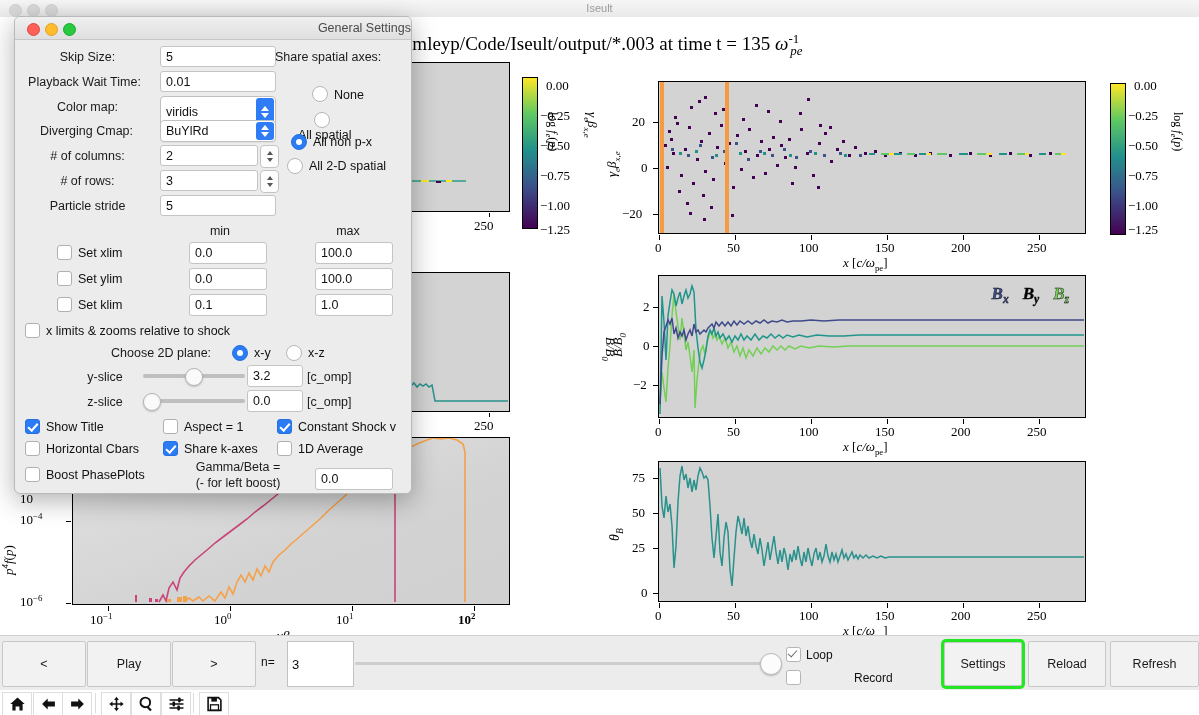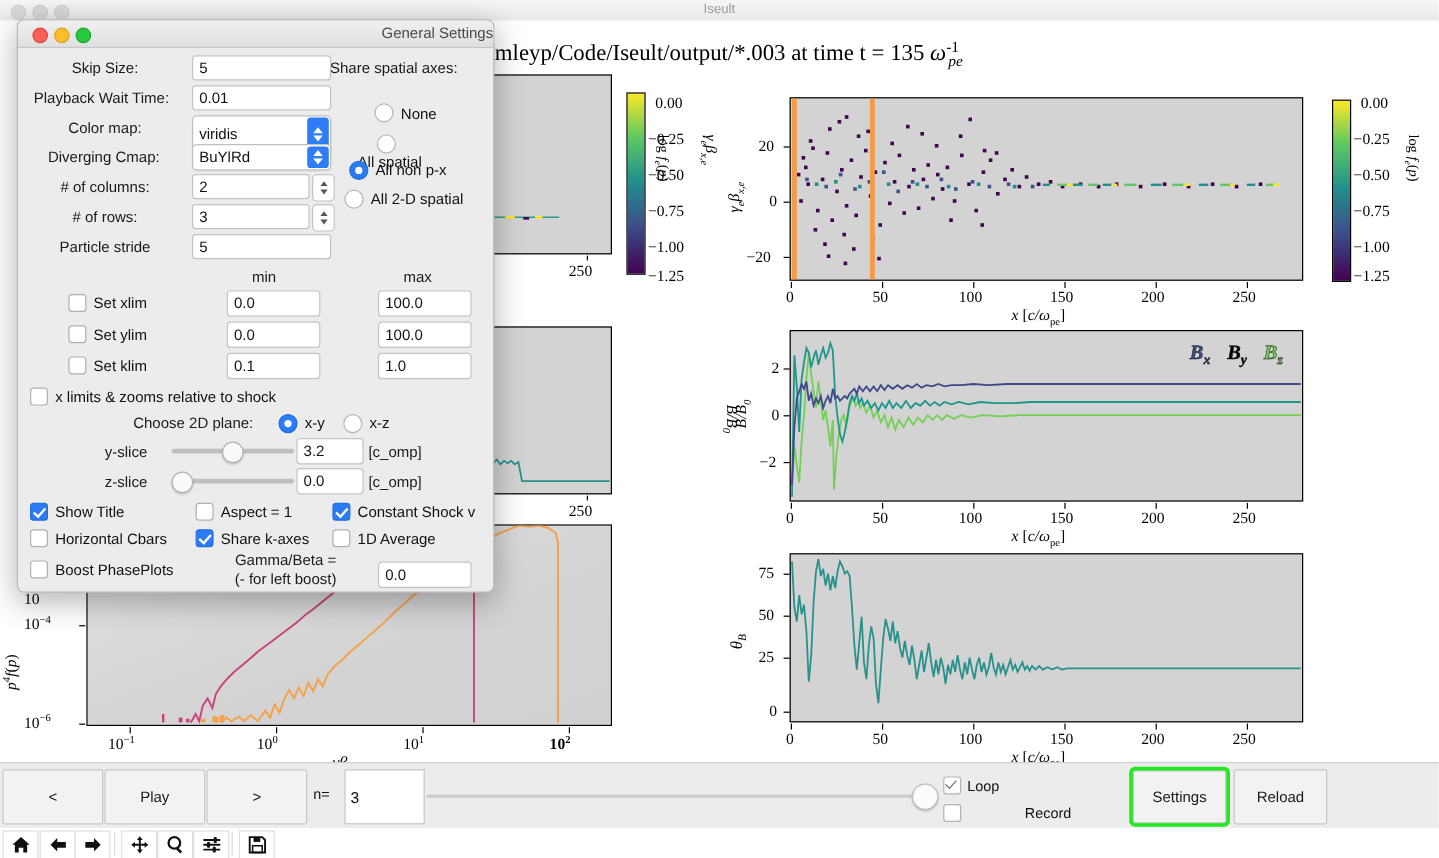--- a/index.html
+++ b/index.html
@@ -698,20 +698,21 @@
   <div class="chk" style="left:786px;top:11px;">
     <span class="chkbox checked"></span>
     <span>Loop</span>
   </div>
   <div class="chk" style="left:786px;top:34px;gap:48px;">
     <span class="chkbox"></span>
     <span>Record</span>
   </div>
   <div class="btn" id="settings-btn" style="left:944px;top:6px;width:76px;height:42px;">Settings</div>
   <div class="btn" style="left:1028px;top:5px;width:76px;height:44px;">Reload</div>
+  <div class="btn" style="left:1110px;top:5px;width:87px;height:44px;">Refresh</div>
 </div>
 
 <div id="navbar" class="abs">
   <div class="navbtn" style="left:2px">
     <svg width="17" height="16" viewBox="0 0 20 20">
         <path d="M10 2 L1 10 L3.6 10 L3.6 18 L7.6 18 L7.6 13 L12.4 13 L12.4 18 L16.4 18 L16.4 10 L19 10 Z" fill="#111"></path>
       </svg>
   </div>
   <div class="navbtn" style="left:33px">
     <svg width="17" height="16" viewBox="0 0 20 20">

